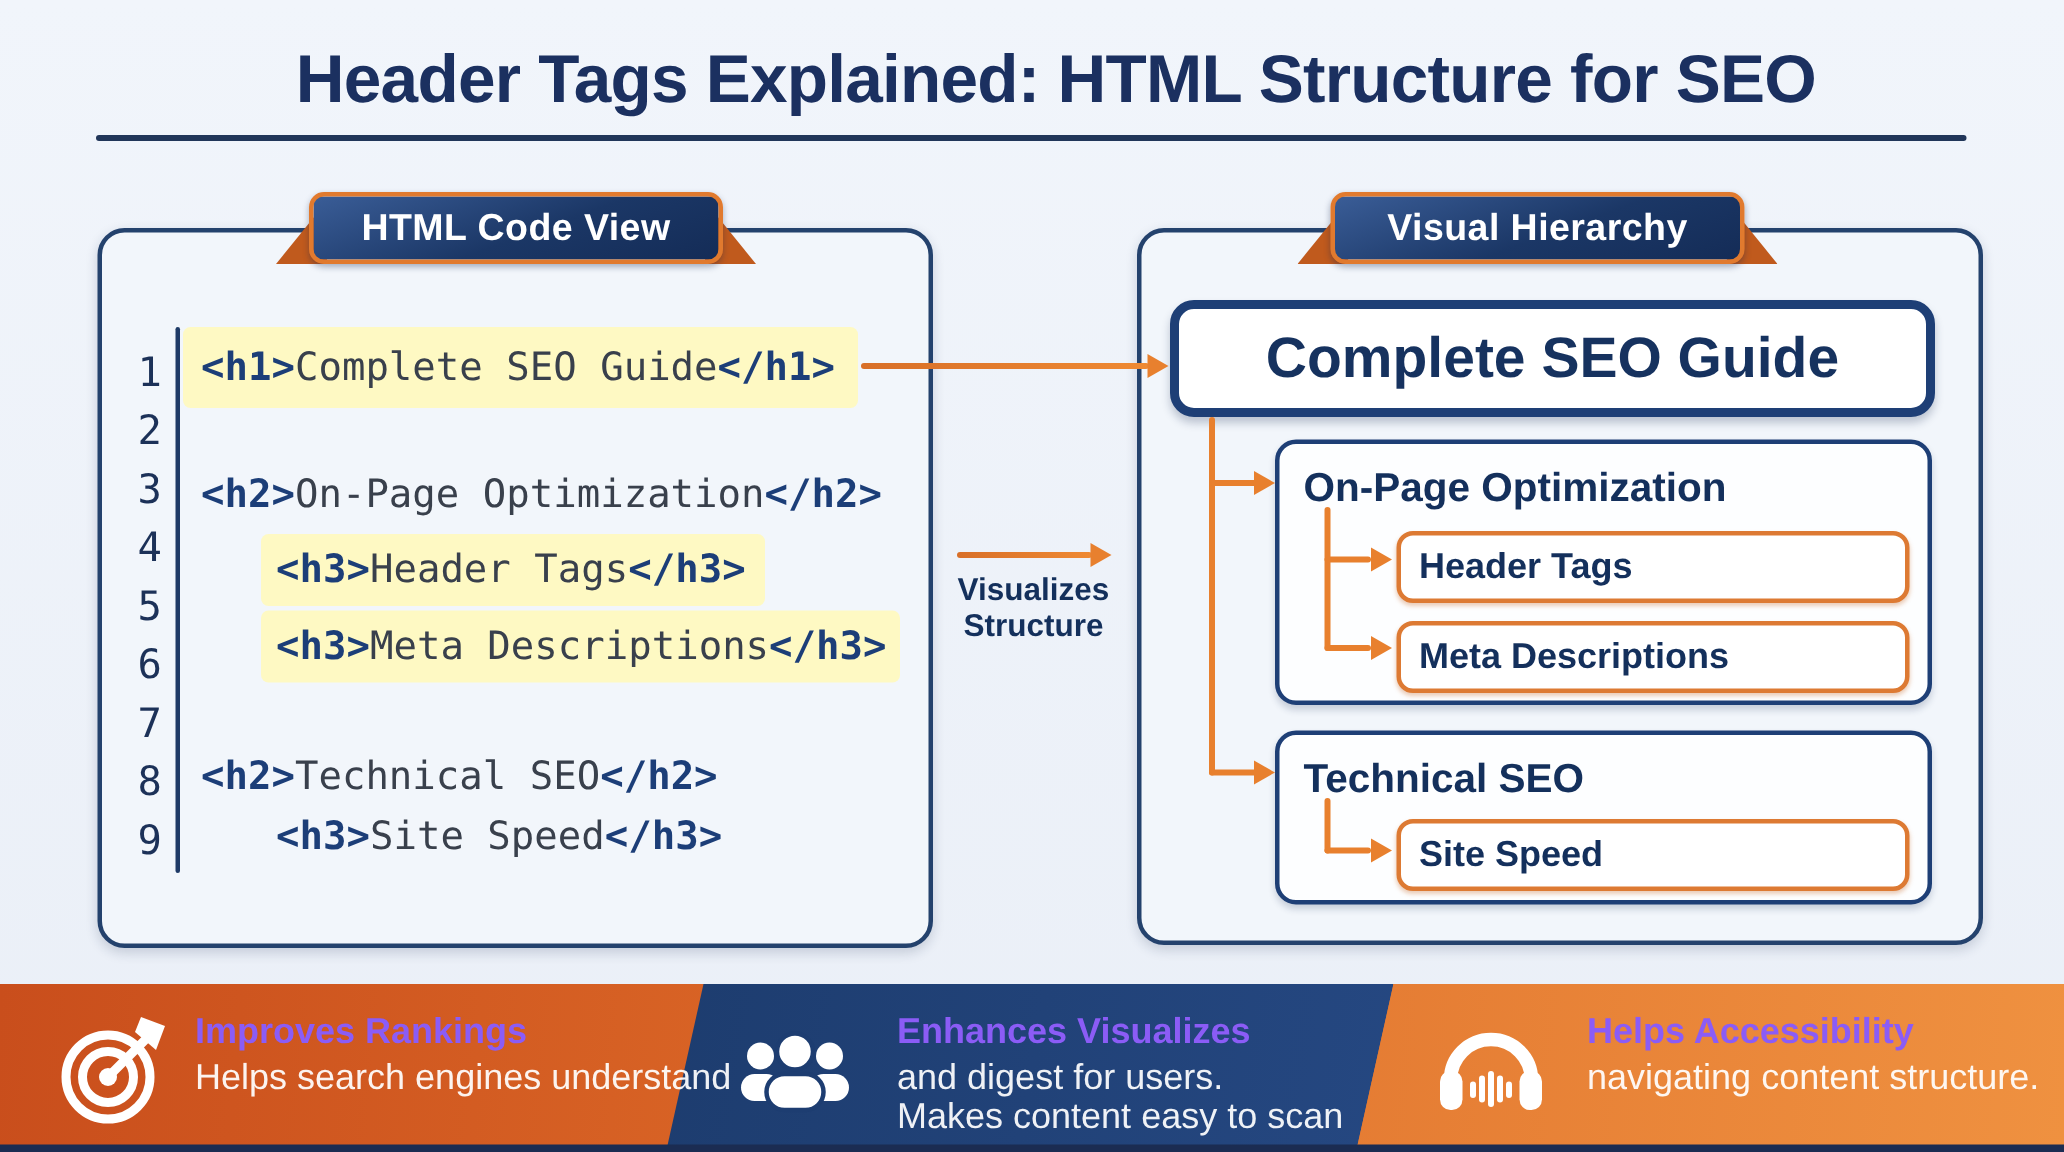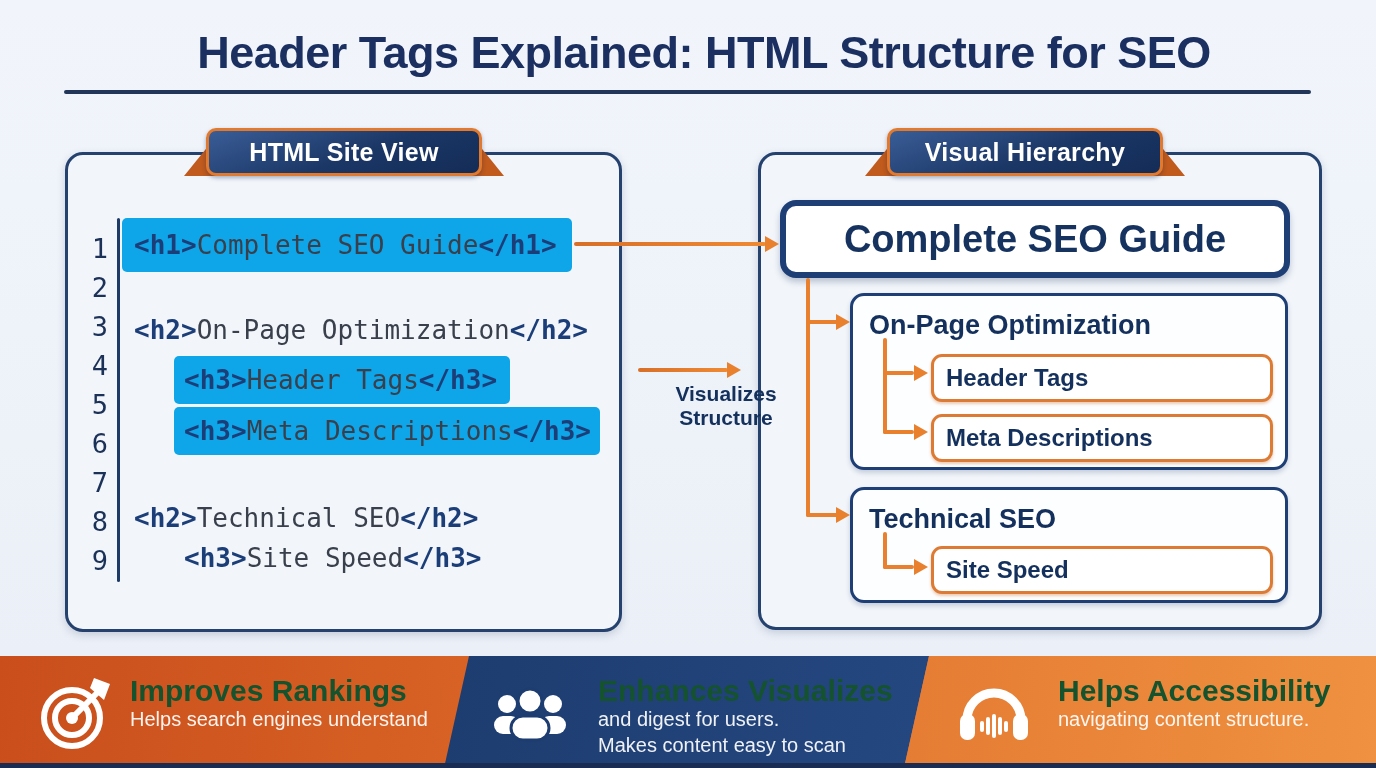--- a/index.html
+++ b/index.html
@@ -34,38 +34,38 @@
   .wing-rl { left:865px; top:134px; } .wing-rr { left:1151px; top:134px; }
 
   
   .gutter { left:74px; top:229px; width:34px; }
   .gutter div { height:39px; line-height:39px; text-align:right;
     font-family:"DejaVu Sans Mono", monospace; font-size:27px; color:#1c3158; }
   .gutter-sep { left:117px; top:218px; width:3px; height:364px; background:#1e3a66; border-radius:2px; }
   .code-row { font-family:"DejaVu Sans Mono", monospace; font-size:26px; color:#39404c;
     display:flex; align-items:center; white-space:pre; }
   .code-row .tag { font-weight:bold; color:#1c3e78; }
-  .hl { background:#0ea5e9; border-radius:5px; }
+  .hl { background:#fef9c3; border-radius:5px; }
   .cr0 { left:122px; top:218px; width:450px; height:54px; padding-left:12px; }
   .cr1 { left:134px; top:310px; height:39px; }
   .cr2 { left:174px; top:356px; width:336px; height:48px; padding-left:10px; }
   .cr3 { left:174px; top:407px; width:426px; height:48px; padding-left:10px; }
   .cr4 { left:134px; top:498px; height:39px; }
   .cr5 { left:184px; top:538px; height:39px; }
 
   
   .oline { background:linear-gradient(90deg,#d86f28,#ef8a33); border-radius:2px; }
   .ovline { background:#e8802e; border-radius:2px; }
   .ohead { width:0; height:0; border-top:8px solid transparent; border-bottom:8px solid transparent;
            border-left:14px solid #e8802e; }
   .arrow-h1  { left:574px; top:242px; width:192px; height:4px; }
   .arrow-h1h { left:765px; top:236px; }
   .arrow-mid  { left:638px; top:368px; width:90px; height:4px; }
   .arrow-midh { left:727px; top:362px; }
-  .mid-label { left:651px; top:382px; width:150px; text-align:center;
+  .mid-label { left:614px; top:382px; width:150px; text-align:center;
     font-size:21px; font-weight:bold; color:#14305c; line-height:24px; }
 
   .conn-main-v  { left:806px; top:278px; width:4px; height:239px; }
   .conn-b1      { left:806px; top:320px; width:32px; height:4px; }
   .conn-b1h     { left:836px; top:314px; }
   .conn-b2      { left:806px; top:513px; width:32px; height:4px; }
   .conn-b2h     { left:836px; top:507px; }
   .conn-op-v    { left:883px; top:338px; width:4px; height:96px; }
   .conn-op1     { left:883px; top:371px; width:31px; height:4px; }
   .conn-op1h    { left:914px; top:365px; }
@@ -92,38 +92,38 @@
 
   
   .footer { left:0; top:656px; width:1376px; height:112px; }
   .foot-layer { position:absolute; inset:0; }
   .foot-orange-l { background:linear-gradient(95deg,#c94e1c 0%,#f08433 90%); }
   .foot-navy { background:linear-gradient(100deg,#16335f 0%,#2c5191 100%);
     clip-path:polygon(469px 0, 929px 0, 904px 112px, 444px 112px); }
   .foot-orange-r { background:linear-gradient(95deg,#d55b1f 10%,#ef9140 100%);
     clip-path:polygon(929px 0, 1376px 0, 1376px 112px, 904px 112px); }
   .foot-strip { position:absolute; left:0; bottom:0; width:100%; height:5px; background:#1b2c52; }
-  .feature-head { position:absolute; font-size:30px; font-weight:bold; color:#14532d; }
-  .feature-sub { position:absolute; font-size:20px; line-height:26px; color:rgba(255,255,255,0.93); }
+  .feature-head { position:absolute; font-size:24px; font-weight:bold; color:#8b5cf6; }
+  .feature-sub { position:absolute; font-size:24px; line-height:26px; color:rgba(255,255,255,0.93); }
   .fh1 { left:130px; top:674px; } .fs1 { left:130px; top:706px; }
   .fh2 { left:598px; top:674px; } .fs2 { left:598px; top:706px; }
   .fh3 { left:1058px; top:674px; } .fs3 { left:1058px; top:706px; }
   .ficon { position:absolute; }
   .fi1 { left:36px;  top:676px; } .fi2 { left:492px; top:686px; } .fi3 { left:958px; top:678px; }
 </style>
 </head>
 <body>
 
 <div class="abs main-title">Header Tags Explained: HTML Structure for SEO</div>
 <div class="abs title-rule"></div>
 
 <div class="abs panel panel-left"></div>
 <div class="abs wing wing-l wing-ll"></div>
 <div class="abs wing wing-r wing-lr"></div>
-<div class="abs badge badge-left">HTML Site View</div>
+<div class="abs badge badge-left">HTML Code View</div>
 
 <div class="abs gutter">
   <div>1</div>
   <div>2</div>
   <div>3</div>
   <div>4</div>
   <div>5</div>
   <div>6</div>
   <div>7</div>
   <div>8</div>

